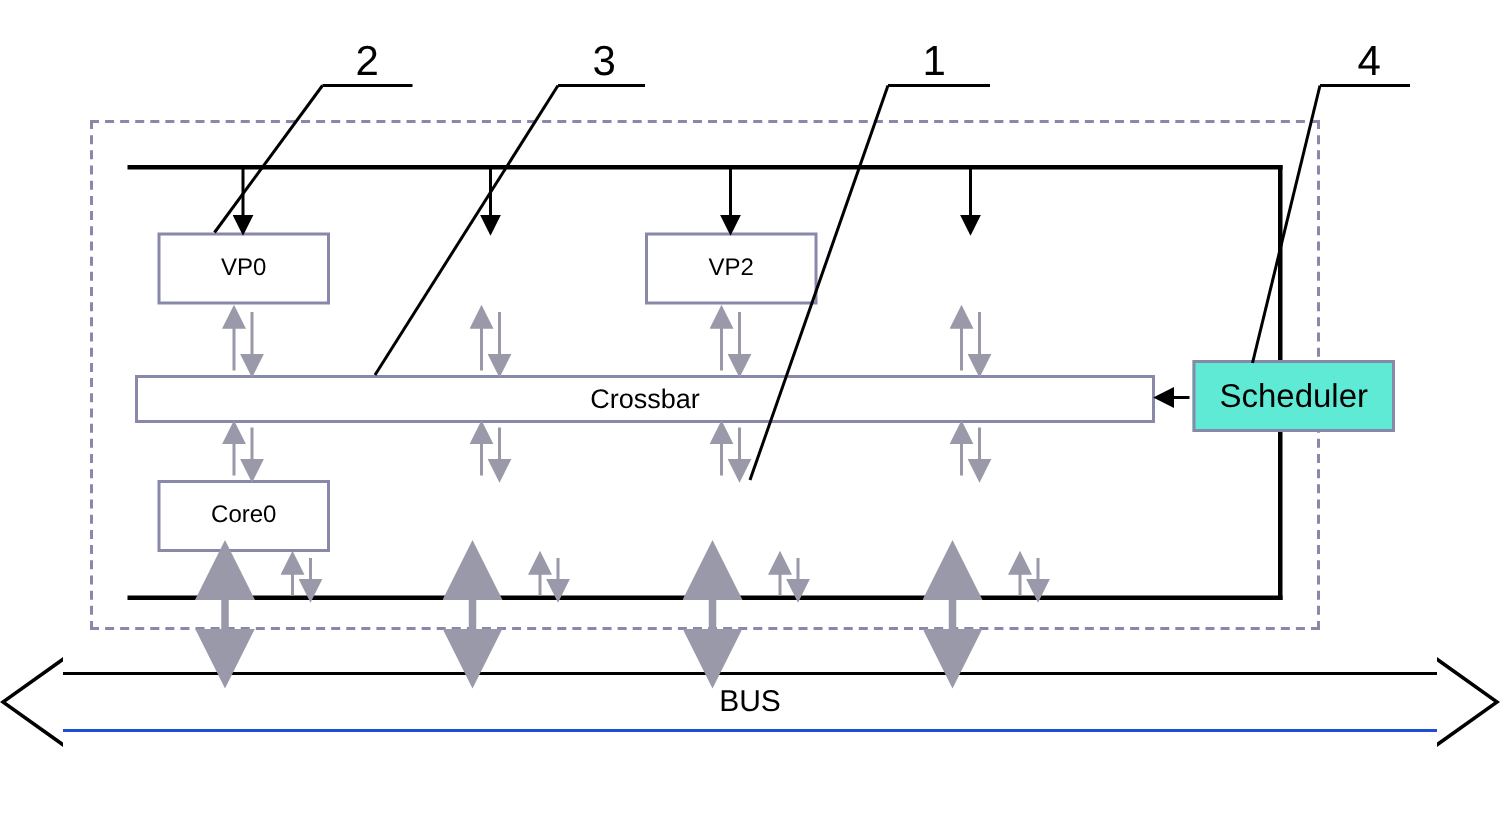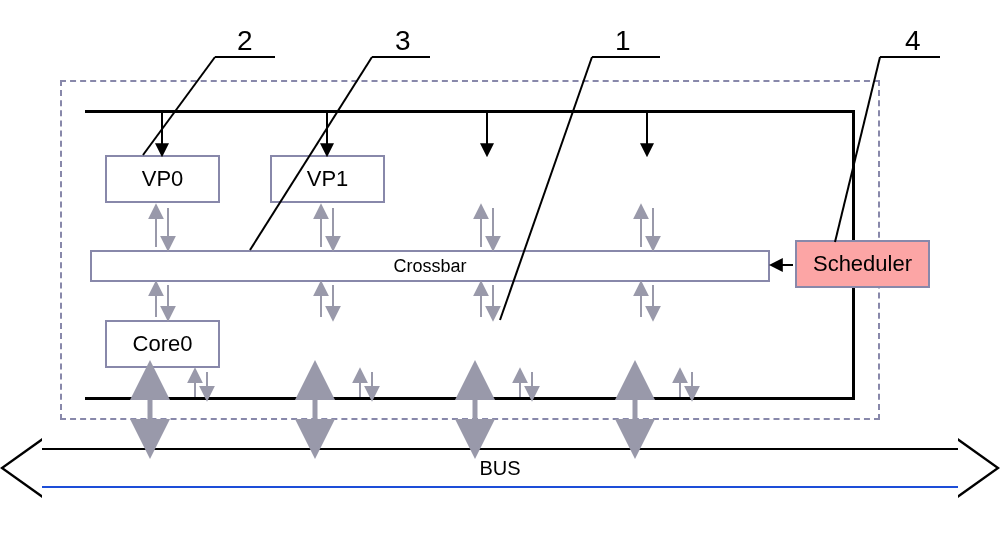--- a/index.html
+++ b/index.html
@@ -49,21 +49,21 @@
     }
     .vp-box, .core-box {
       position: absolute;
       width: 115px;
       height: 48px;
       border: 2px solid #88a;
       background: #fff;
       display: flex;
       align-items: center;
       justify-content: center;
-      font-size: 22px;
+      font-size: 16px;
       color: #000;
       text-align: center;
     }
     .crossbar {
       position: absolute;
       left: 90px;
       top: 250px;
       width: 680px;
       height: 32px;
       border: 2px solid #88a;
@@ -74,21 +74,21 @@
       font-size: 18px;
       color: #000;
     }
     .scheduler {
       position: absolute;
       left: 795px;
       top: 240px;
       width: 135px;
       height: 48px;
       border: 2px solid #88a;
-      background: #fca5a5;
+      background: #5eead4;
       display: flex;
       align-items: center;
       justify-content: center;
       font-size: 22px;
       color: #000;
     }
     .bus-body {
       position: absolute;
       left: 40px;
       top: 448px;
@@ -161,21 +161,21 @@
 <body>
 
 <div class="diagram">
 
   <div class="chip-boundary"></div>
   <div class="top-rail"></div>
   <div class="right-rail"></div>
   <div class="bottom-rail"></div>
 
   <div class="vp-box" style="left:105px; top:155px">VP0</div>
-  <div class="vp-box" style="left:270px; top:155px">VP1</div>
+  <div class="vp-box" style="left:430px; top:155px">VP2</div>
 
   <div class="crossbar">Crossbar</div>
 
   <div class="scheduler">Scheduler</div>
 
   <div class="core-box" style="left:105px; top:320px">Core0</div>
 
   <div class="bus-body">BUS</div>
   <div class="bus-tri-left"></div>
   <div class="bus-tri-left-inner"></div>

